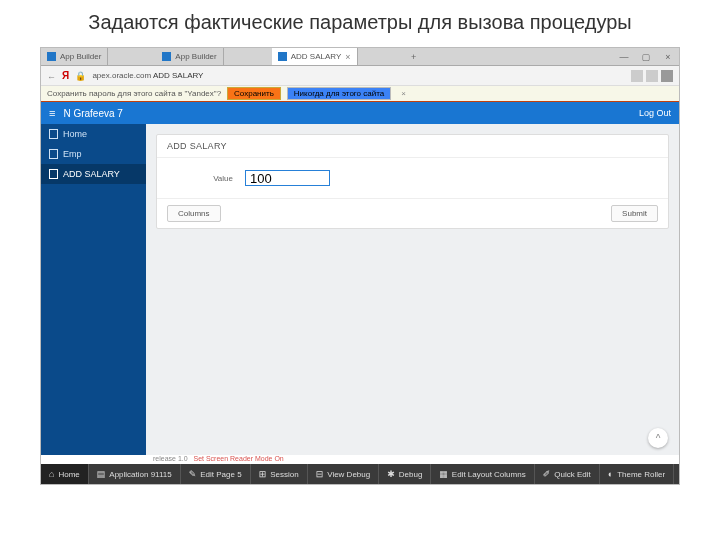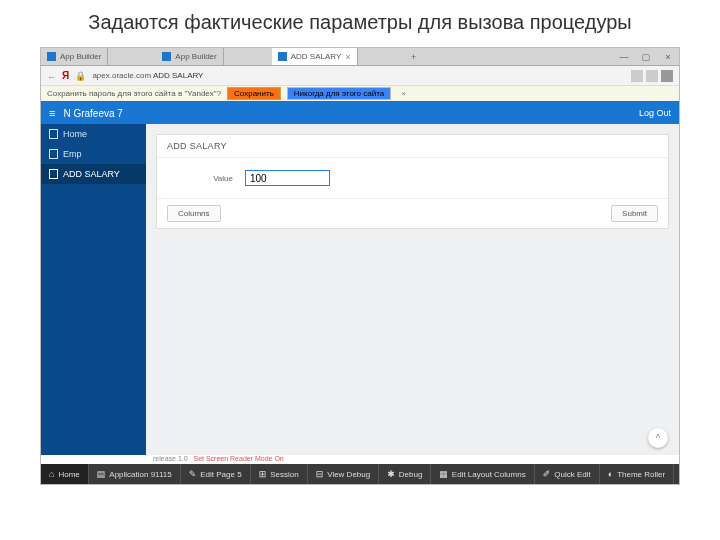--- a/index.html
+++ b/index.html
@@ -37,21 +37,21 @@
   .sidebar { width:105px; background:#0a4a8a; display:flex; flex-direction:column; }
   .side-item { color:#cfe2f5; padding:5px 8px; font-size:9px; display:flex; align-items:center; gap:5px; }
   .side-item.active { background:#063868; color:#fff; }
   .side-ico { width:9px; height:10px; border:1px solid currentColor; display:inline-block; position:relative; }
   
   .main { flex:1; padding:10px; display:flex; flex-direction:column; gap:8px; }
   .card { background:#fff; border:1px solid #ddd; border-radius:2px; }
   .card-hd { padding:6px 10px; font-size:9px; color:#555; border-bottom:1px solid #eee; letter-spacing:0.3px; }
   .card-bd { padding:12px 10px; display:flex; align-items:center; gap:12px;margin-left:16px; }
   .fld-lbl { font-size:8px; color:#666; width:50px; text-align:right; }
-  .fld-in { width:85px; height:16px; border:1px solid #2680d8; padding:1px 4px; font-size:10px; outline:none; }
+  .fld-in { width:85px; height:16px; border:1px solid #2680d8; padding:1px 4px; font-size:13px; outline:none; }
   .card-ft { display:flex; padding:6px 10px; border-top:1px solid #eee; }
   .btn { background:#fafafa; border:1px solid #ccc; padding:3px 10px; font-size:8px; color:#555; cursor:pointer; border-radius:2px; }
   .btn.submit { margin-left:auto; }
   
   .footer-link { font-size:7px; color:#888; padding:0 4px 2px 112px; }
   .footer-link a { color:#d9534f; }
   
   .devbar { background:#3a3a3a; color:#ddd; height:20px; display:flex; align-items:center; font-size:8px; }
   .devitem { padding:0 8px; height:100%; display:flex; align-items:center; gap:4px; border-right:1px solid #555; }
   .devitem.home { background:#222; }

